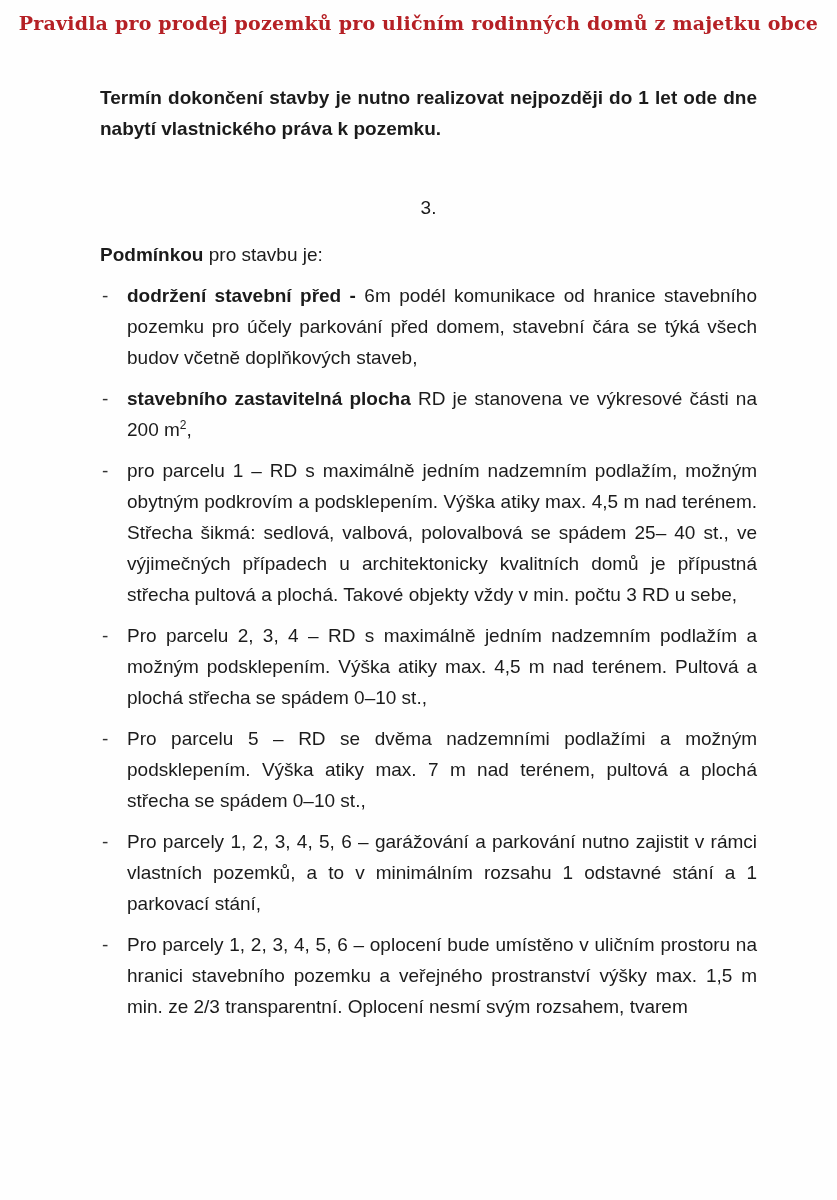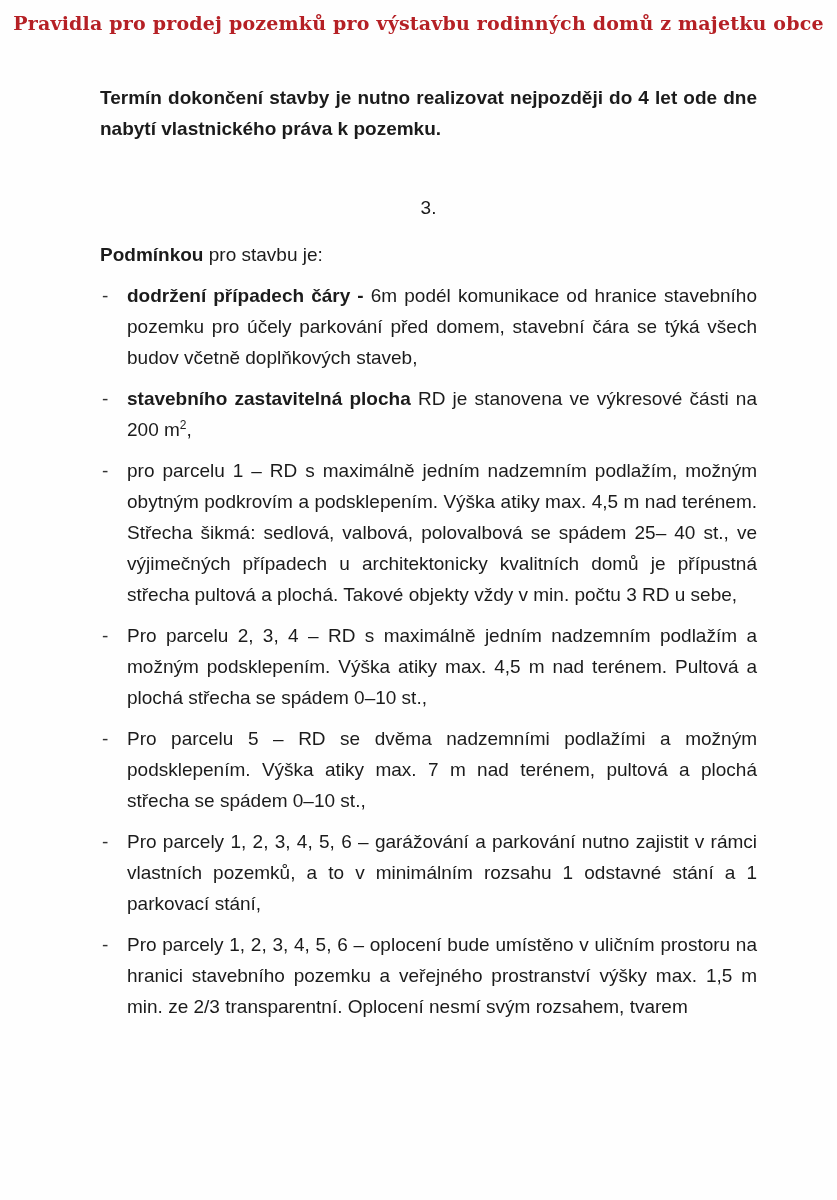--- a/index.html
+++ b/index.html
@@ -67,36 +67,36 @@
     line-height: 0;
     vertical-align: super;
   }
 </style>
 </head>
 <body>
 
 <div class="page">
 
   <div class="doc-title">
-    <div>Pravidla pro prodej pozemků pro výstavbu rodinných domů z majetku obce</div>
+    <div>Pravidla pro prodej pozemků pro uličním rodinných domů z majetku obce</div>
   </div>
 
   <div class="content">
 
-    <p class="intro">Termín dokončení stavby je nutno realizovat nejpozději do 4 let ode dne nabytí vlastnického práva k pozemku.</p>
+    <p class="intro">Termín dokončení stavby je nutno realizovat nejpozději do 1 let ode dne nabytí vlastnického práva k pozemku.</p>
 
     <p class="section-number">3.</p>
 
     <p class="lead"><span class="b">Podmínkou</span><span> pro stavbu je:</span></p>
 
     <div class="bullet-list">
 
       <div class="item">
         <span class="marker">-</span>
-        <p class="itext"><span class="b">dodržení případech čáry - </span><span>6m podél komunikace od hranice stavebního pozemku pro účely parkování před domem, stavební čára se týká všech budov včetně doplňkových staveb,</span><sup></sup><span></span></p>
+        <p class="itext"><span class="b">dodržení stavební před - </span><span>6m podél komunikace od hranice stavebního pozemku pro účely parkování před domem, stavební čára se týká všech budov včetně doplňkových staveb,</span><sup></sup><span></span></p>
       </div>
 
       <div class="item">
         <span class="marker">-</span>
         <p class="itext"><span class="b">stavebního zastavitelná plocha</span><span> RD je stanovena ve výkresové části na 200 m</span><sup>2</sup><span>,</span></p>
       </div>
 
       <div class="item">
         <span class="marker">-</span>
         <p class="itext"><span class="b"></span><span>pro parcelu 1 – RD s maximálně jedním nadzemním podlažím, možným obytným podkrovím a podsklepením. Výška atiky max. 4,5 m nad terénem. Střecha šikmá: sedlová, valbová, polovalbová se spádem 25– 40 st., ve výjimečných případech u architektonicky kvalitních domů je přípustná střecha pultová a plochá. Takové objekty vždy v min. počtu 3 RD u sebe,</span><sup></sup><span></span></p>

